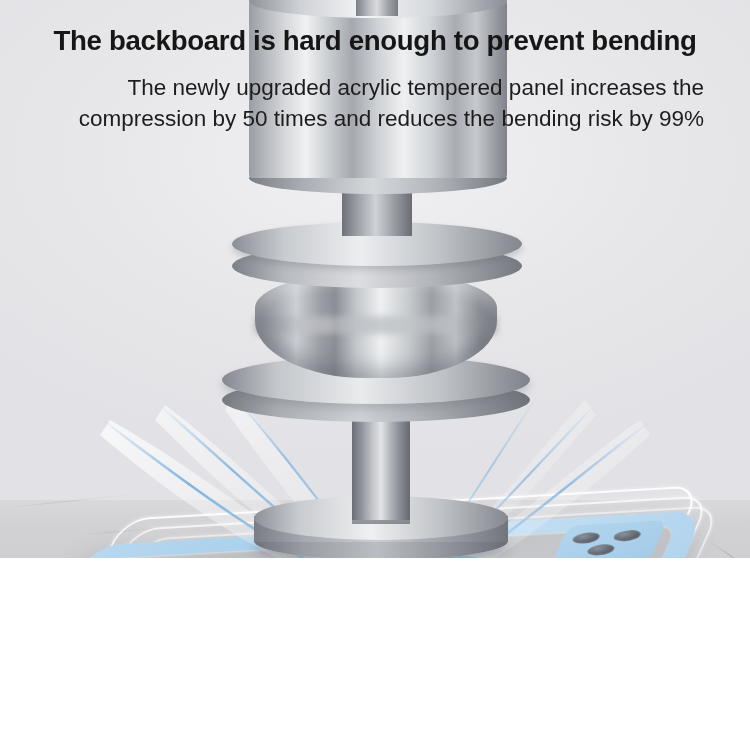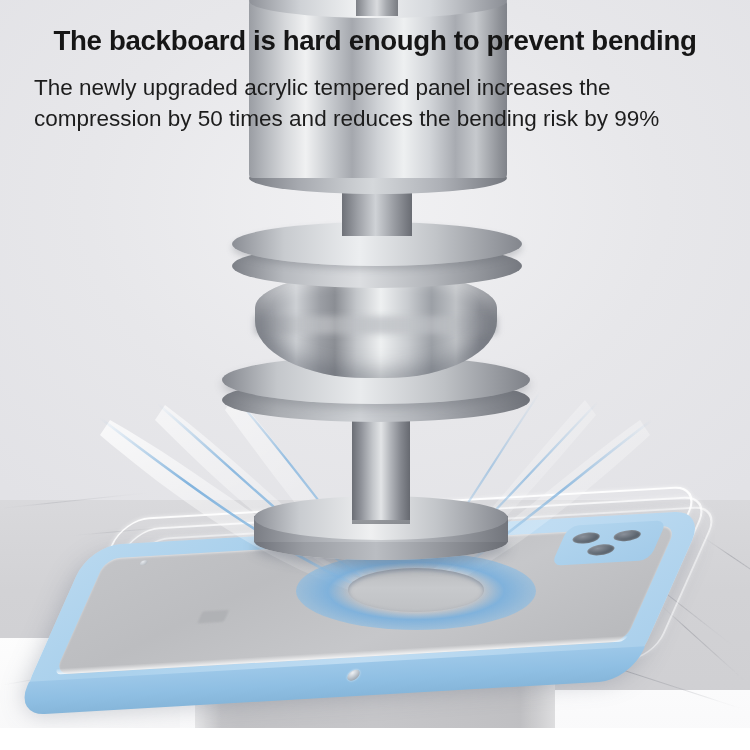--- a/index.html
+++ b/index.html
@@ -4,21 +4,21 @@
 <title>Product Feature Image</title>
 <style>
   html, body {
     margin: 0;
     padding: 0;
     background: #ffffff;
   }
   #stage {
     position: relative;
     width: 750px;
-    height: 728px;
+    height: 558px;
     overflow: hidden;
     font-family: "Liberation Sans", sans-serif;
     background: #e9e9ec;
   }
 
   
   .bg-base {
     position: absolute;
     inset: 0;
     background:
@@ -357,21 +357,21 @@
     letter-spacing: -0.35px;
     transform: scaleX(.97);
     white-space: nowrap;
     z-index: 40;
   }
   .subcopy {
     position: absolute;
     left: 34px;
     right: 46px;
     top: 72px;
-    text-align: left;
+    text-align: right;
     font-size: 22.5px;
     line-height: 31px;
     color: #1d1d1d;
     z-index: 40;
   }
 </style>
 </head>
 <body>
 
 <div id="stage">

